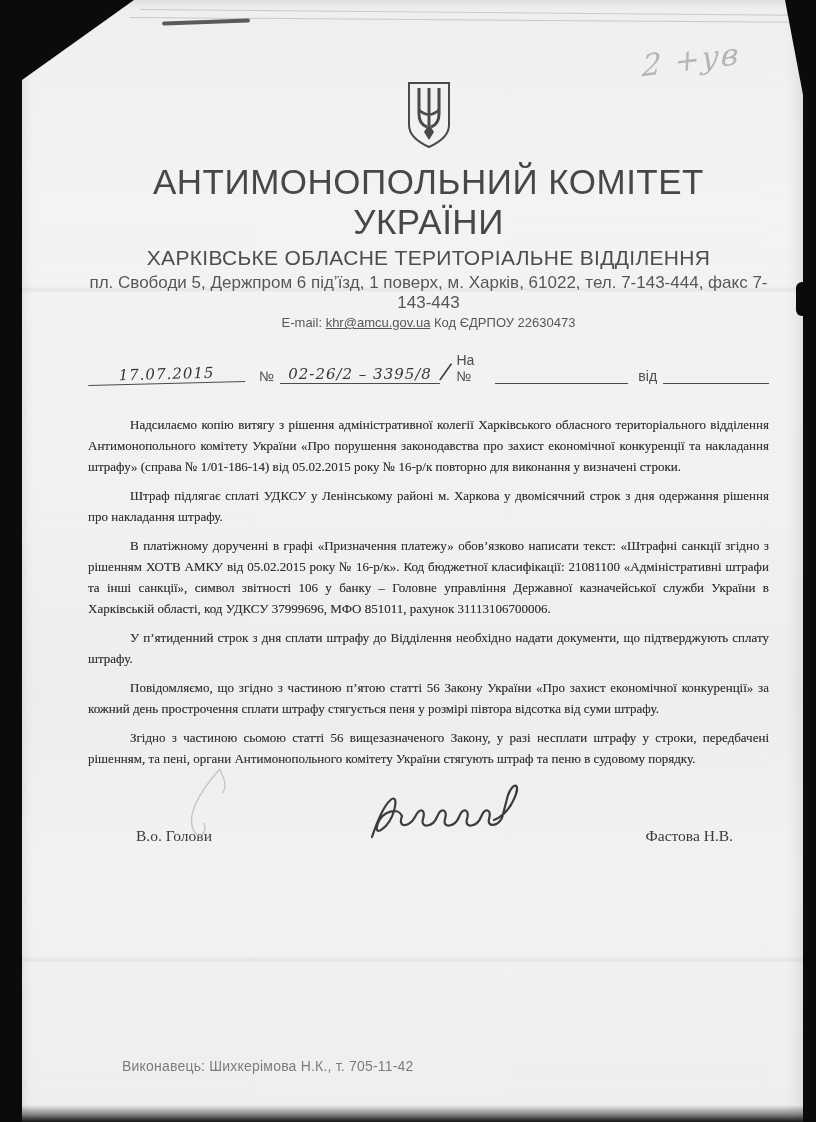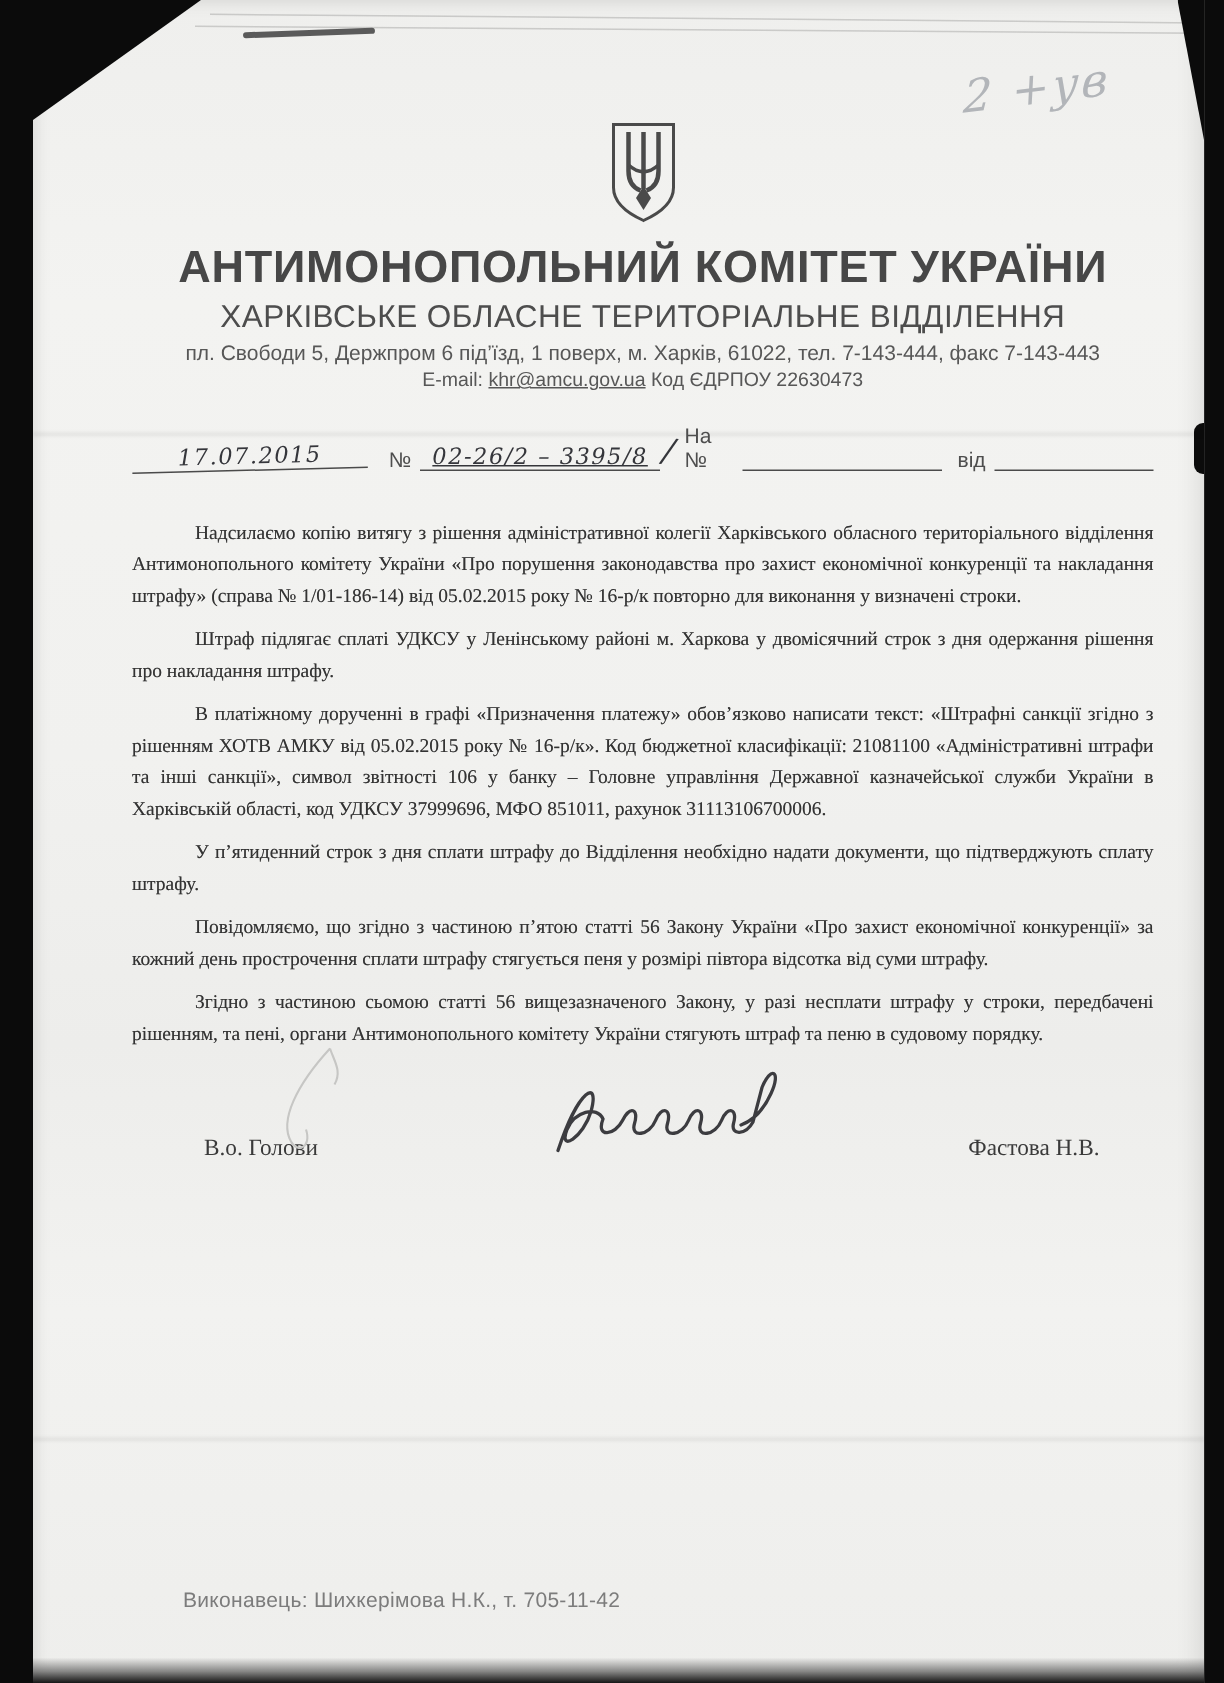--- a/index.html
+++ b/index.html
@@ -22,33 +22,33 @@
   .staple{position:absolute;left:140px;top:20px;width:88px;height:4px;background:#5a5a5a;border-radius:2px;transform:rotate(-2deg);}
   .corner-tr{position:absolute;top:0;right:0;width:18px;height:95px;background:#0b0b0b;clip-path:polygon(100% 0,0 0,100% 100%);}
   .edge-notch{position:absolute;right:0;top:282px;width:7px;height:34px;background:#0b0b0b;border-radius:6px 0 0 6px;}
   .bottom-shadow{position:absolute;left:0;right:0;bottom:0;height:17px;
     background:linear-gradient(180deg,rgba(0,0,0,0) 0%,rgba(50,50,50,.55) 55%,#161616 100%);}
   .crease{position:absolute;left:0;right:0;height:3px;background:rgba(0,0,0,.05);filter:blur(1px);}
   
   .content{position:absolute;left:66px;right:34px;top:0;color:#333;}
   .header{text-align:center;padding-top:80px;color:#4a4a4a;font-family:"Liberation Sans",sans-serif;}
   .emblem{display:block;margin:0 auto 10px auto;}
-  .org-title{font-size:30px;font-weight:700;letter-spacing:.5px;color:#474747;margin:4px;}
+  .org-title{font-size:35px;font-weight:400;letter-spacing:.5px;color:#474747;margin:4px;}
   .dept-title{font-size:21px;font-weight:400;letter-spacing:.3px;color:#4d4d4d;margin:4px 0 2px 0;}
-  .addr-line{font-size:14px;color:#575757;margin-top:3px;}
+  .addr-line{font-size:17px;color:#575757;margin-top:3px;}
   .email-line{font-size:13px;color:#575757;margin-top:2px;}
   .email-underline{text-decoration:underline;}
   
   .ref-line{display:flex;align-items:flex-end;margin-top:22px;font-family:"Liberation Sans",sans-serif;
     font-size:14px;color:#4e4e4e;}
   .blank{border-bottom:1.5px solid #4a4a4a;height:18px;}
   .hand{font-family:"DejaVu Serif",serif;font-style:italic;color:#35363b;letter-spacing:1px;}
   .date-cell{width:175px;text-align:center;font-size:15px;transform:rotate(-1.5deg);}
   .num-label{margin:0 6px 0 14px;}
-  .ref-cell{width:178px;text-align:center;font-size:15px;text-decoration:underline;}
+  .ref-cell{width:178px;text-align:center;font-size:15px;}
   .ref-slash{font-size:22px;color:#35363b;margin:0 2px;transform:rotate(8deg);}
   .nano-label{margin:0 6px 0 4px;}
   .blank-b{width:148px;}
   .vid-label{margin:0 6px 0 10px;}
   .blank-c{width:118px;}
   
   .addressee{margin-top:30px;margin-left:330px;font-size:15px;color:#3a3a3a;}
   .addressee .name{letter-spacing:.3px;}
   .addressee .street{font-style:italic;margin-top:3px;}
   

